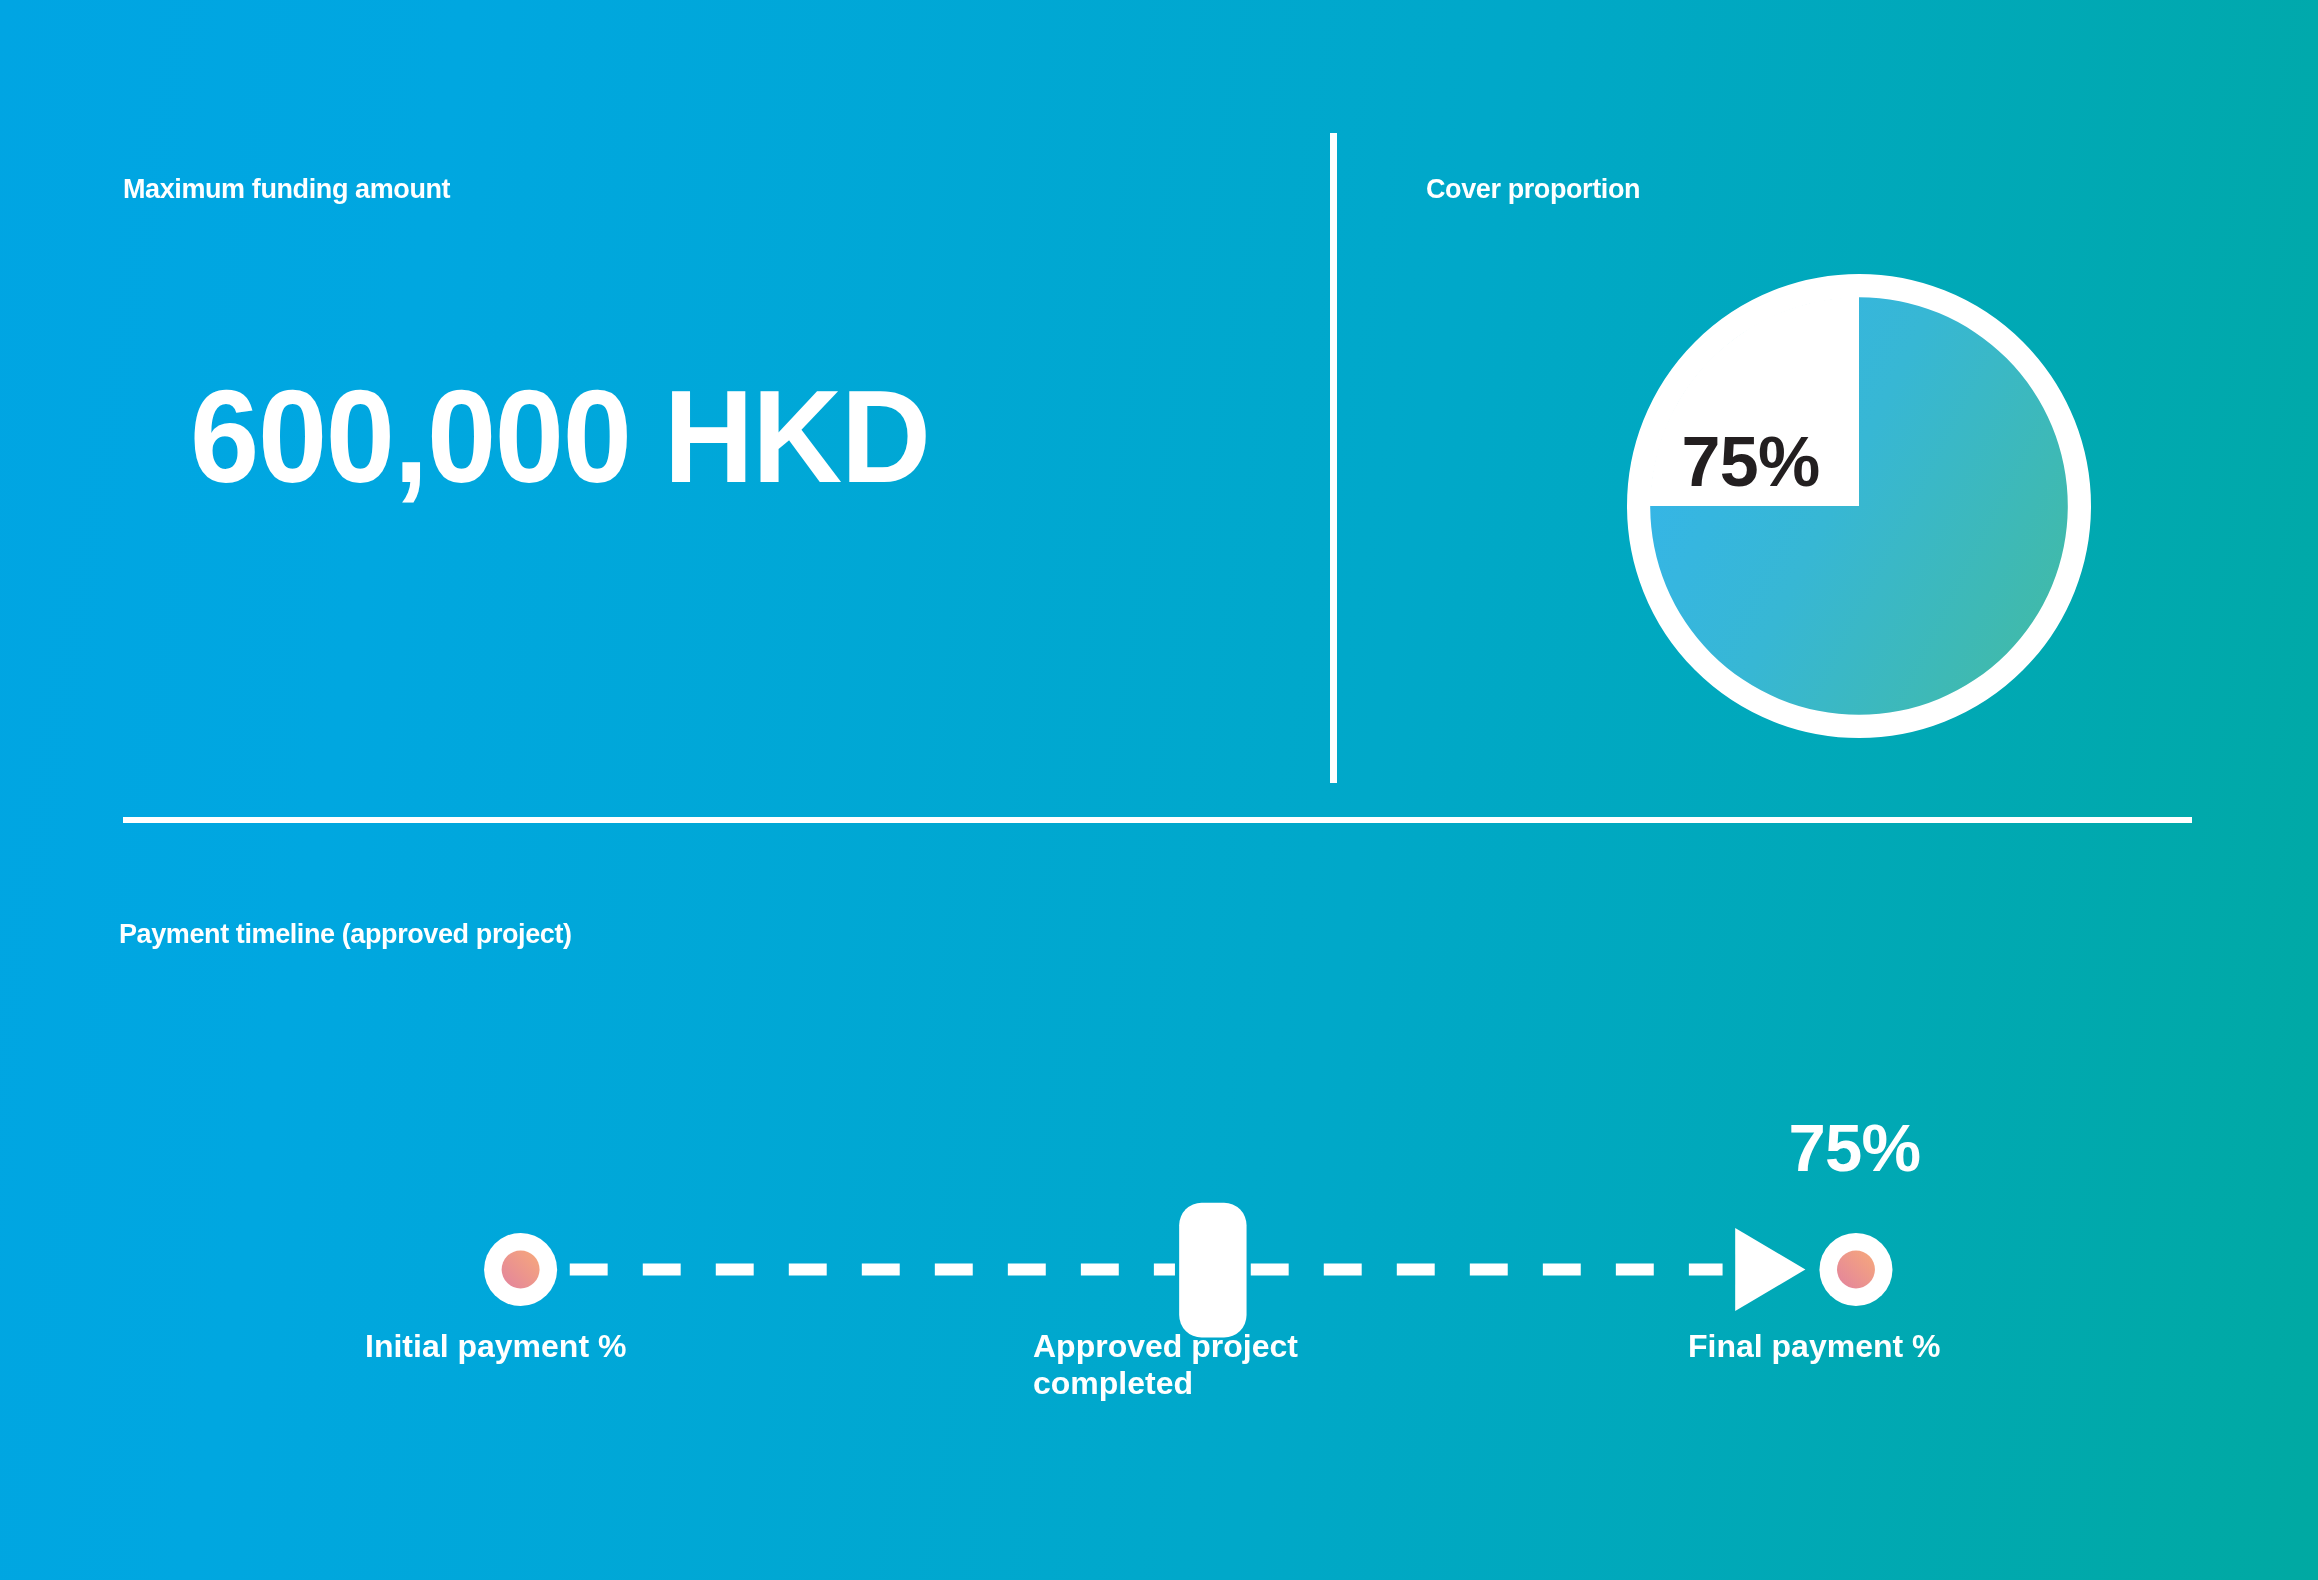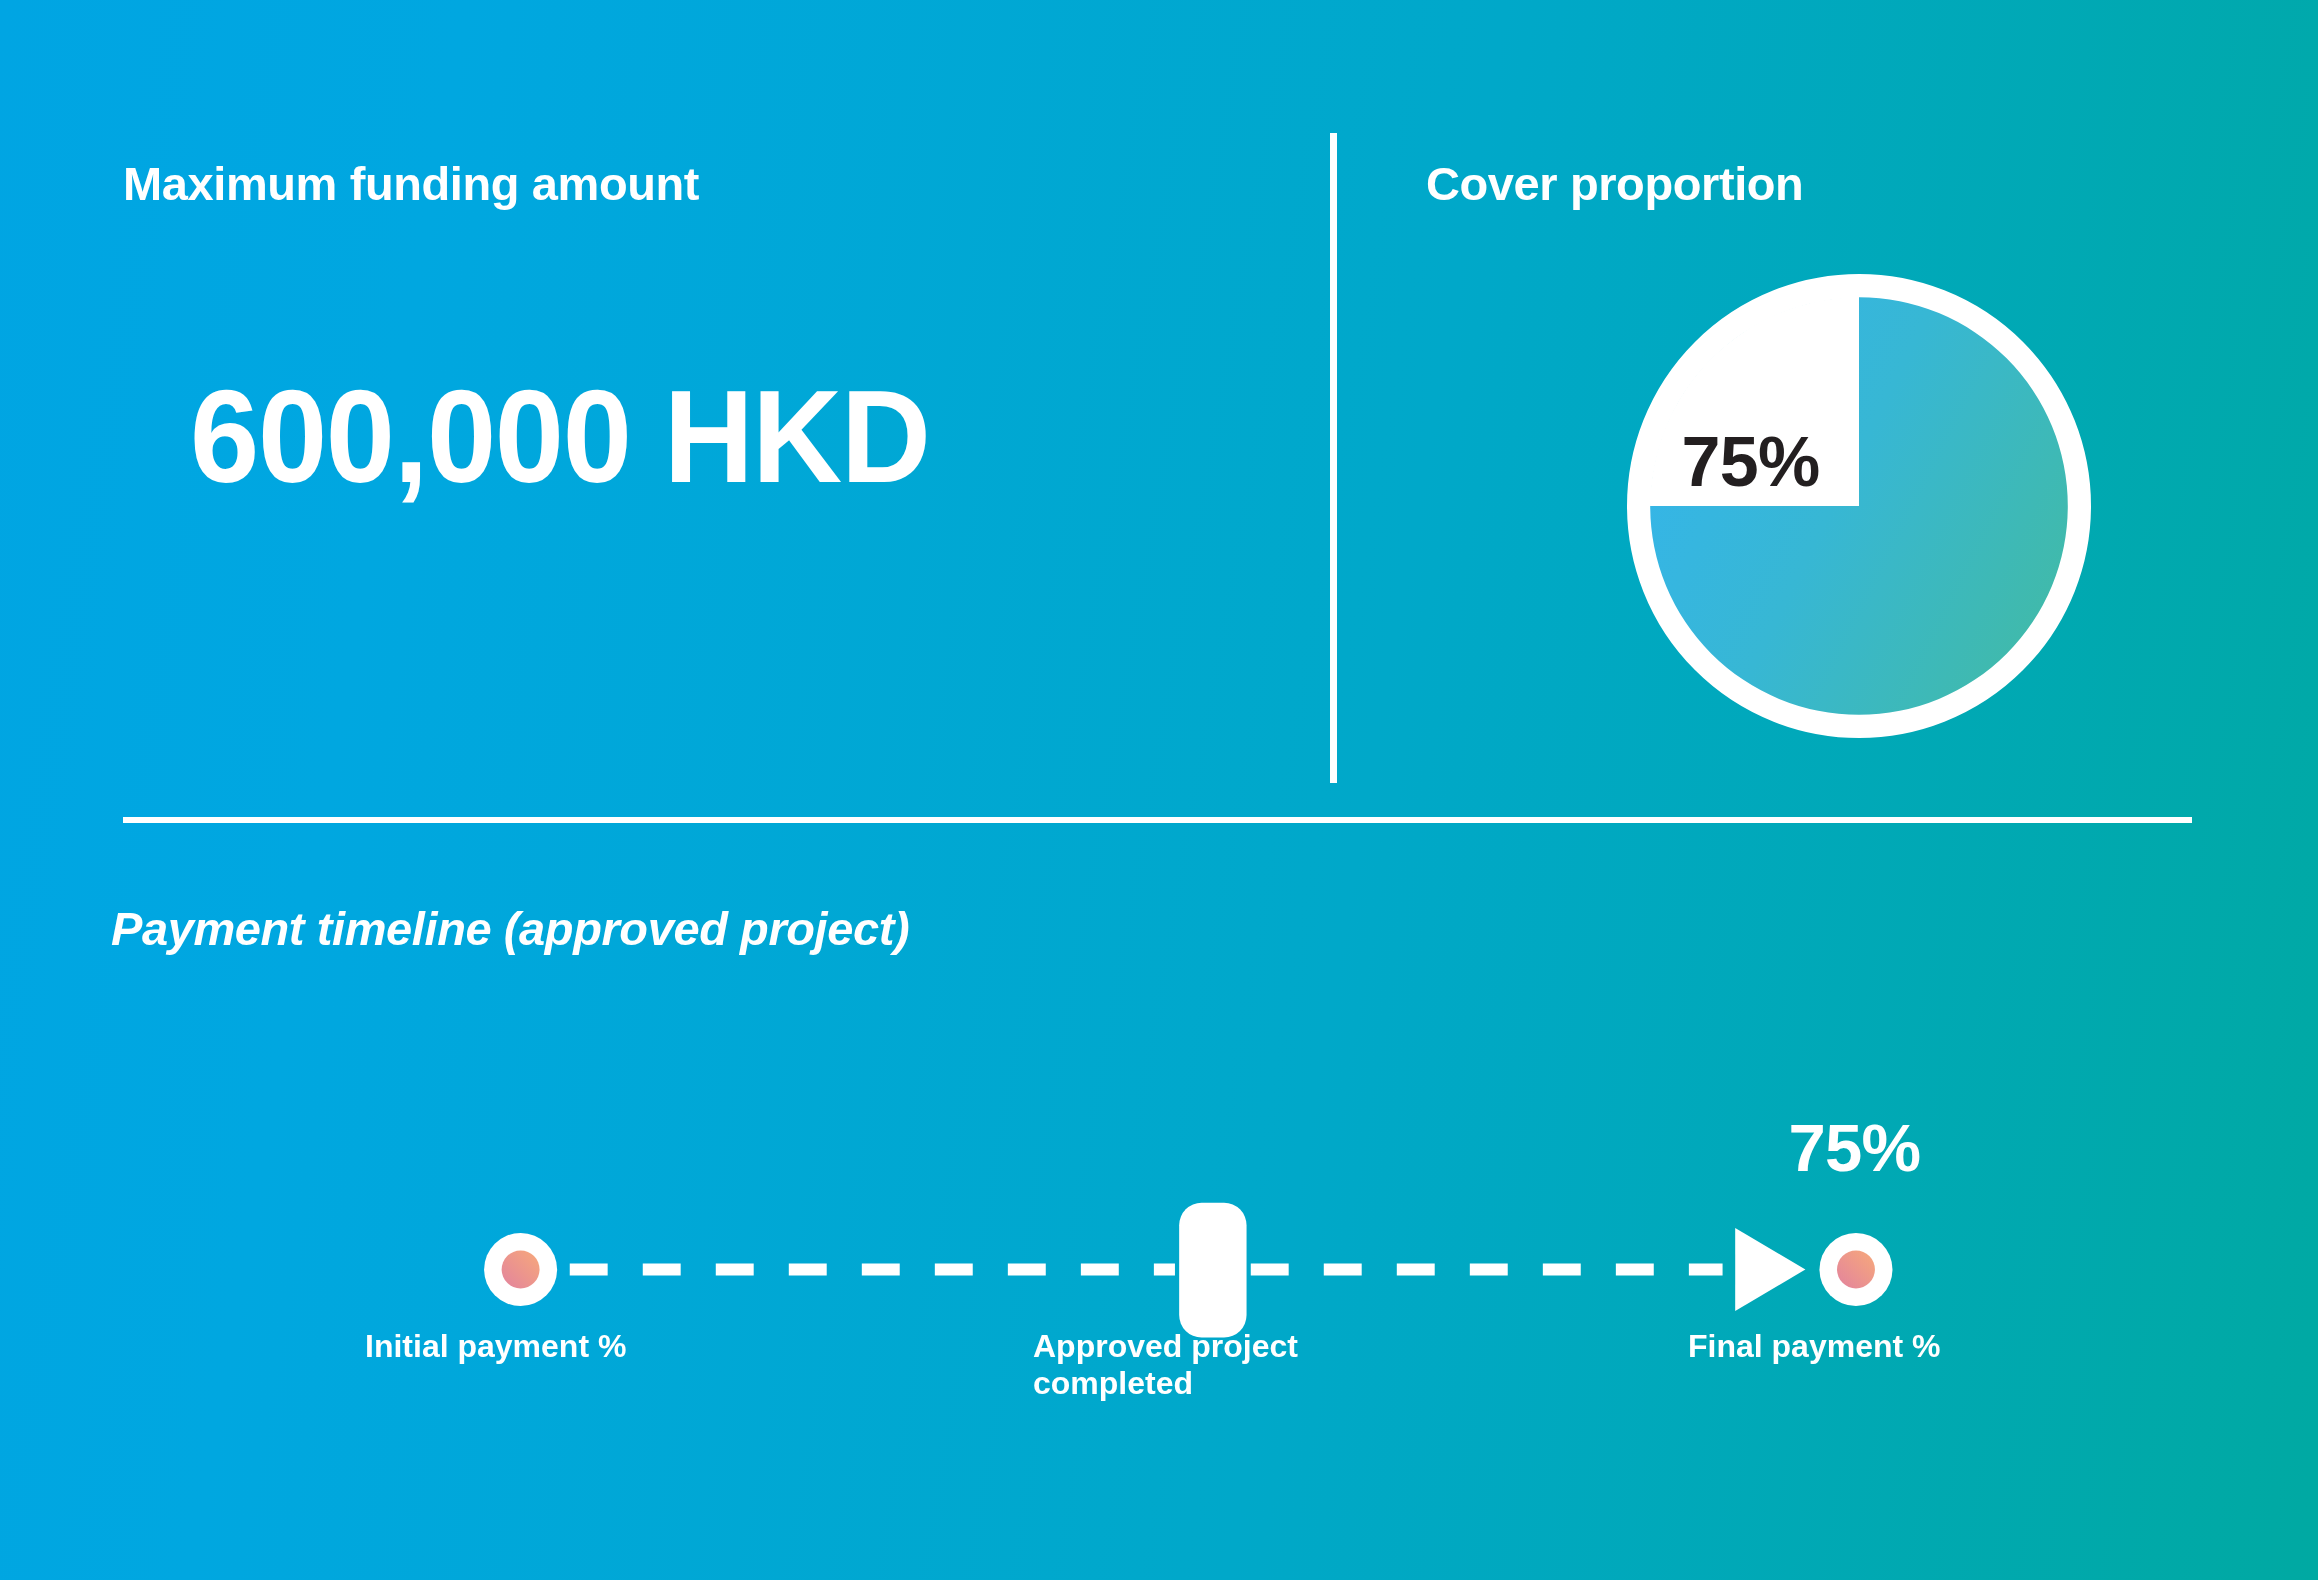--- a/index.html
+++ b/index.html
@@ -18,24 +18,25 @@
     height: 1581px;
     overflow: hidden;
     background: linear-gradient(100deg, #00a5e3 0%, #00a7e0 18%, #00a8c9 58%, #00a9a2 100%);
   }
 
   
   .section-heading {
     position: absolute;
     font-weight: bold;
     color: #ffffff;
-    font-size: 47px;
+    font-size: 27px;
     letter-spacing: -0.4px;
     white-space: nowrap;
     line-height: 1;
+    margin-top: 16px;
   }
 
   
   #funding-heading {
     left: 123px;
     top: 160px;
   }
   #funding-amount {
     position: absolute;
     left: 190px;
@@ -94,23 +95,22 @@
     text-align: center;
     font-size: 70px;
     font-weight: bold;
     color: #231f20;
     line-height: 1;
     letter-spacing: -0.7px;
   }
 
   
   #timeline-heading {
-    left: 111px;
+    left: 119px;
     top: 905px;
-    font-style: italic;
   }
 
   #timeline {
     position: absolute;
     left: 0;
     top: 1082px;
     width: 2319px;
     height: 337px;
   }
   #timeline svg.track {

